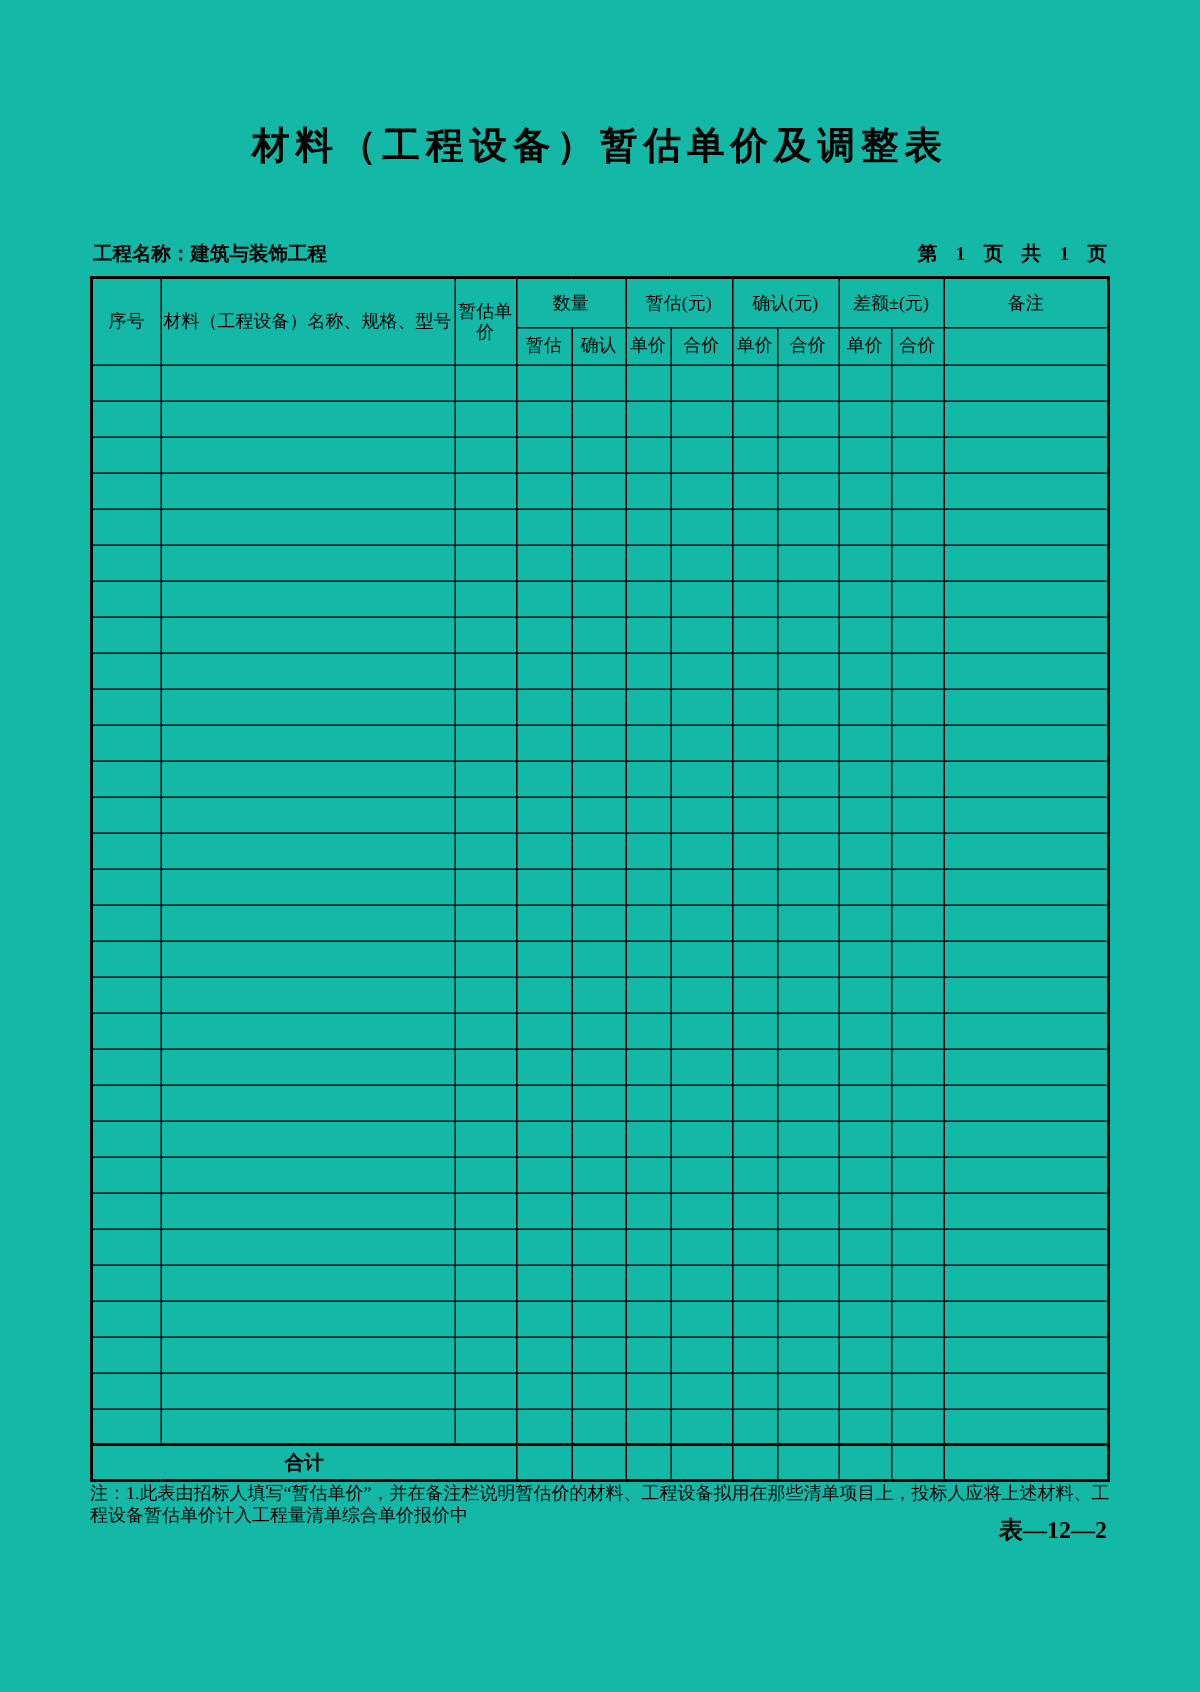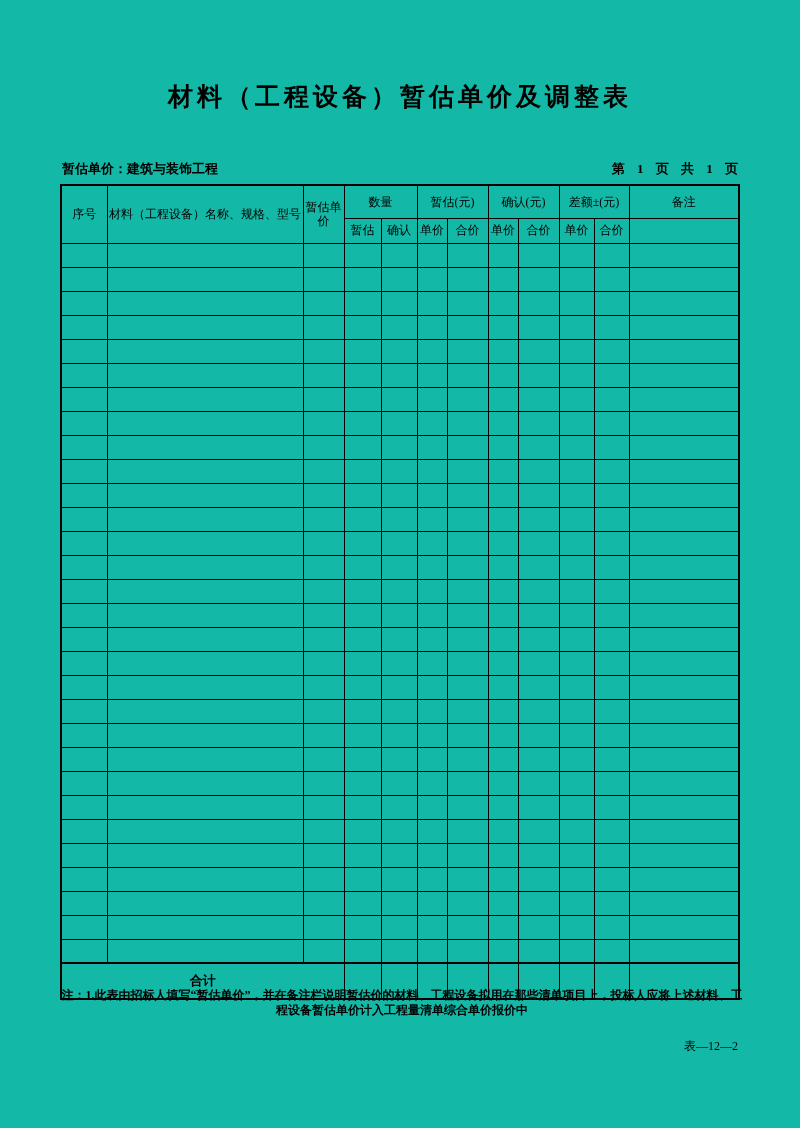--- a/index.html
+++ b/index.html
@@ -38,42 +38,42 @@
   table.form th, table.form td {
     border:1px solid #000;
     padding:0 1px; margin:0;
     font-size:12px; font-weight:normal;
     text-align:center; vertical-align:middle;
     line-height:1.18; overflow:hidden;
   }
   tr.head-row-1 { height:33px; }
   tr.head-row-2 { height:25px;padding-left:20px; }
   tbody tr { height:24px; }
-  tr.total-row { height:36px; }
+  tr.total-row { height:24px; }
   tr.total-row td { border-top:2px solid #000; font-weight:bold; font-size:13px; }
 
   .note {
     position:absolute; left:60px; top:988px; width:684px;
-    font-size:12px; line-height:15px; font-weight:bold;
-    text-align:center;
+    font-size:12px; line-height:15px; font-weight:normal;
+    text-align:left;
   }
   .form-code {
-    position:absolute; right:62px; top:1038px;
-    font-size:12px; white-space:nowrap;
+    position:absolute; right:62px; top:1010px;
+    font-size:16px; white-space:nowrap;font-weight:bold;
   }
 </style>
 </head>
 <body>
 
 <div class="page">
 
   <h1 class="title">材料（工程设备）暂估单价及调整表</h1>
 
 
-  <div class="project-name">暂估单价：建筑与装饰工程</div>
+  <div class="project-name">工程名称：建筑与装饰工程</div>
   <div class="page-info">第 1 页 共 1 页</div>
 
   <table class="form">
     <colgroup>
       <col style="width:46px">
         <col style="width:196px">
         <col style="width:41px">
       <col style="width:37px">
         <col style="width:36px">
       <col style="width:30px">

